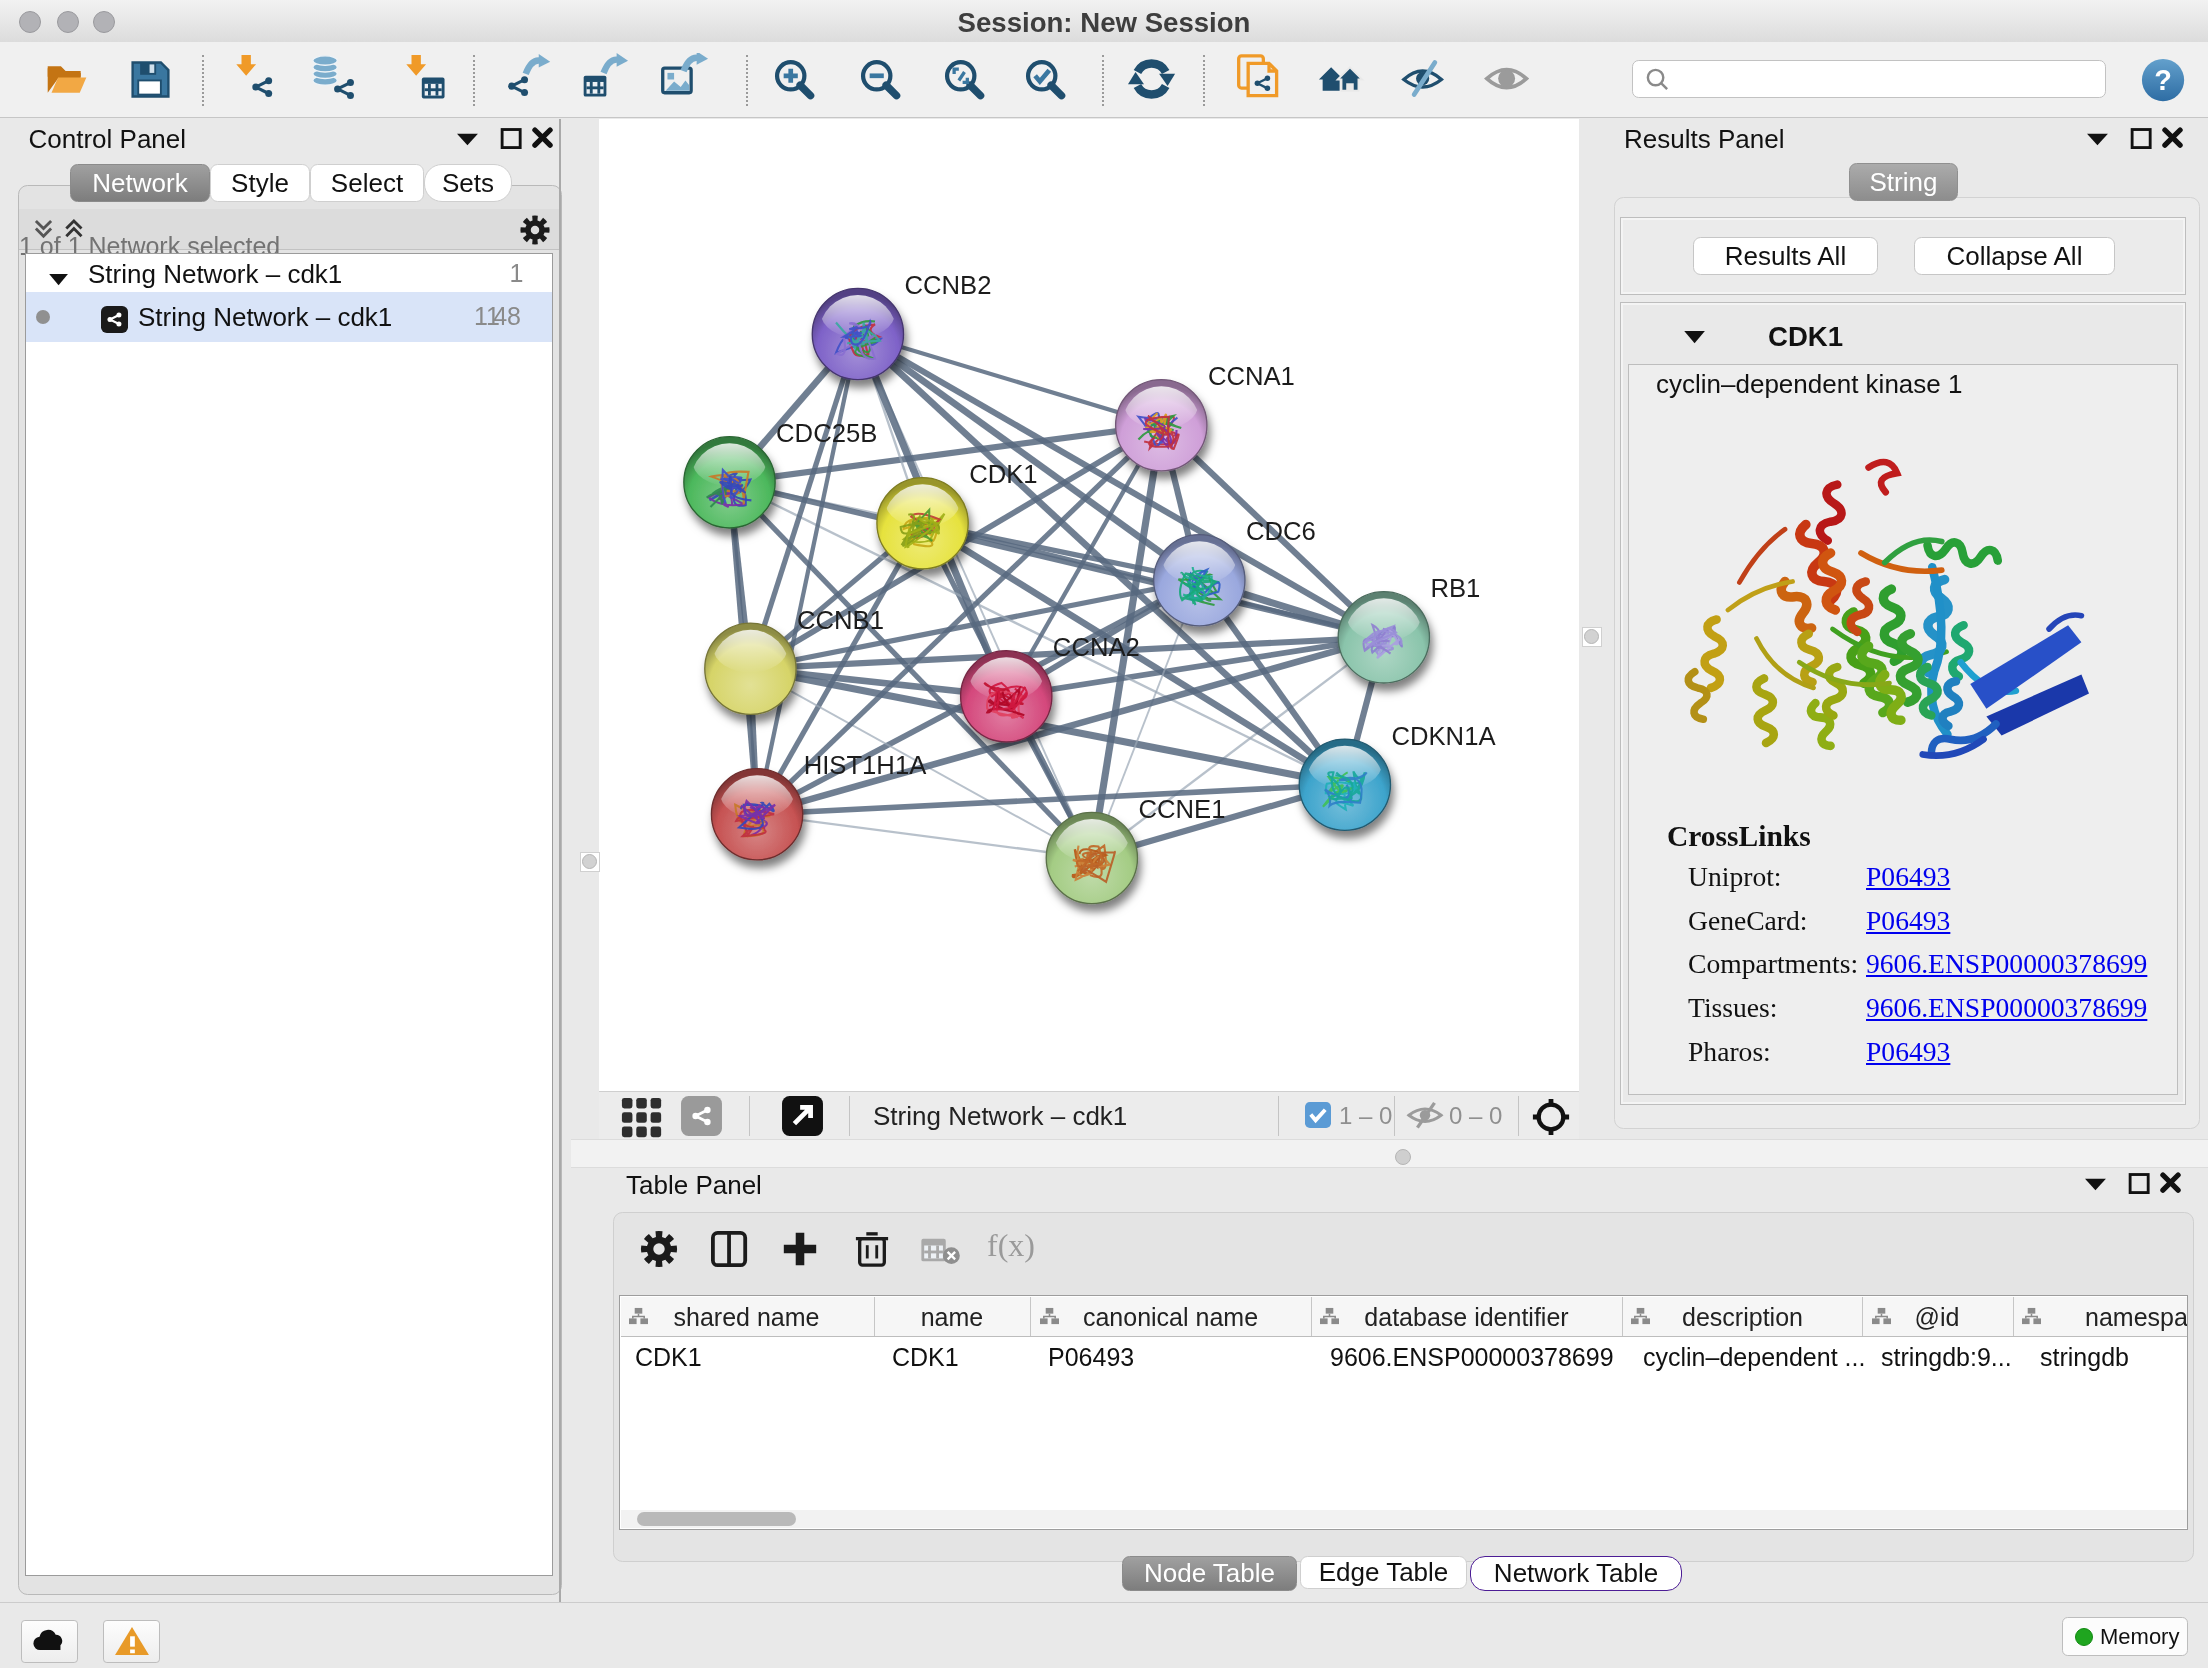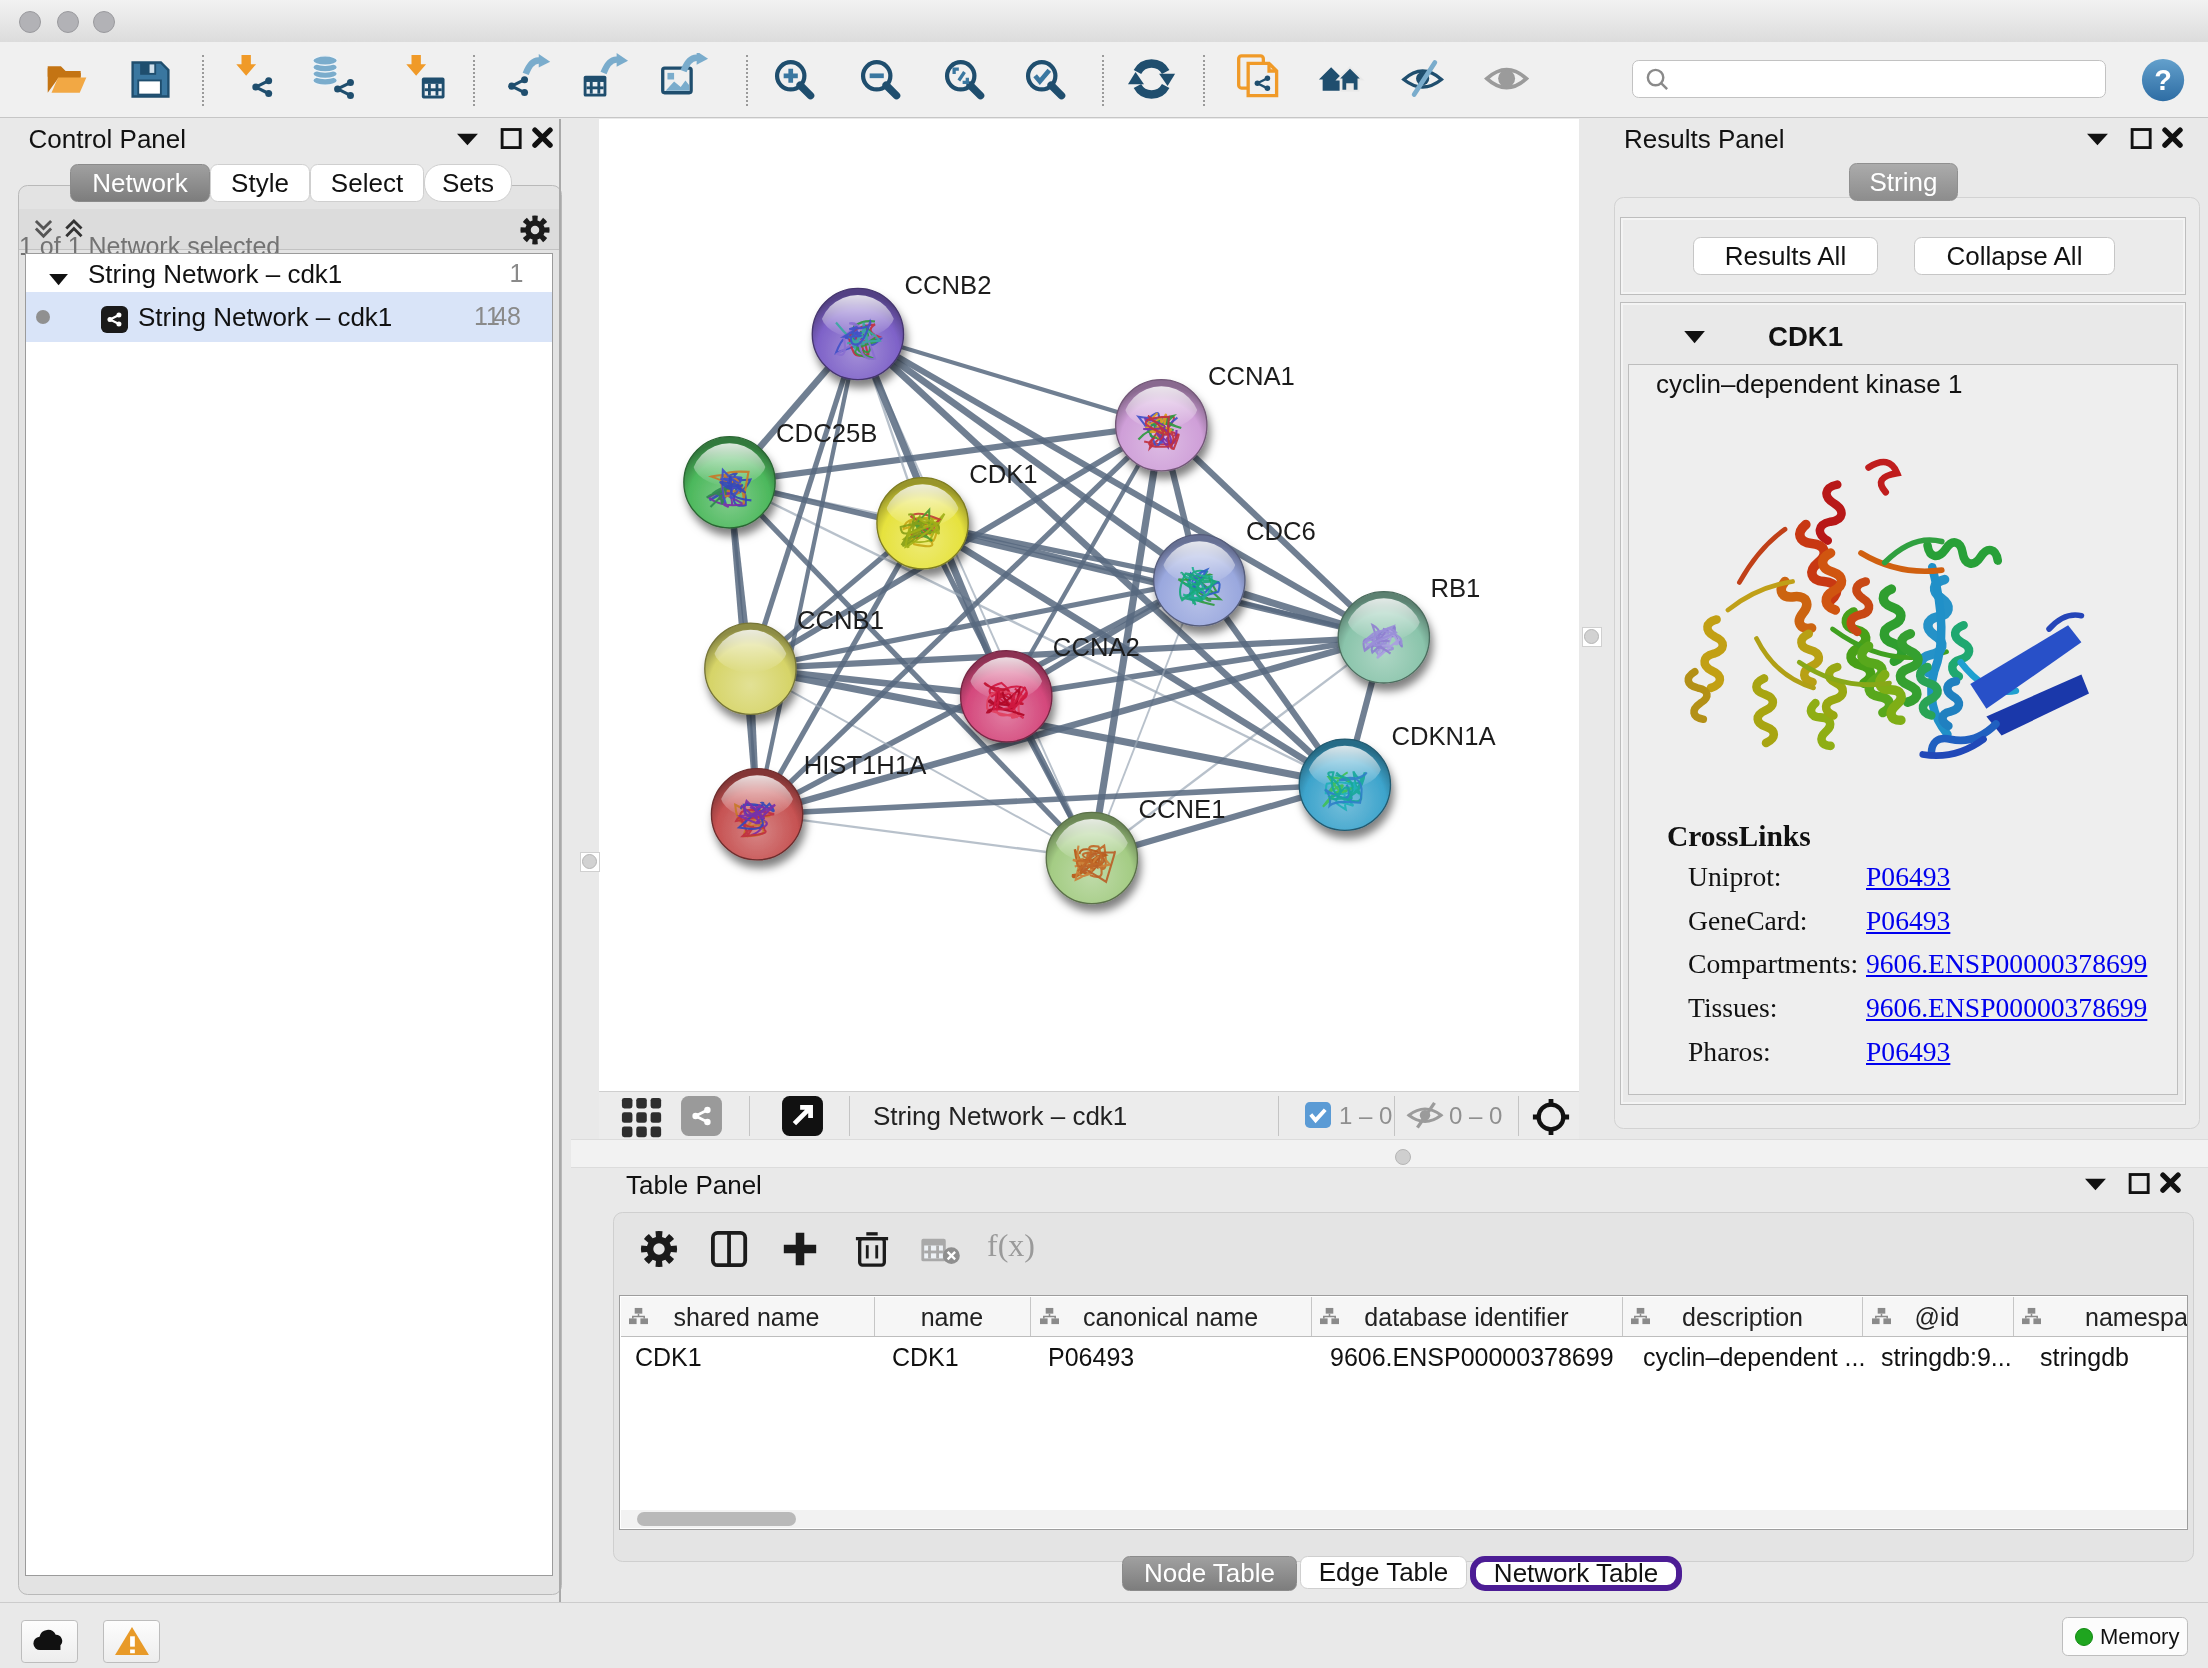--- a/index.html
+++ b/index.html
@@ -1,19 +1,20 @@
 <!DOCTYPE html>
 <html style="font-size:15px"><head><meta charset="utf-8"><style>
 *{margin:0;padding:0}
 body{width:2208px;height:1668px;background:#e9e9e9;font-family:"Liberation Sans",sans-serif;position:relative;overflow:hidden}
 </style></head><body>
 <div style="position:absolute;left:0;top:0;width:2208px;height:42px;background:linear-gradient(#f2f2f2,#dcdcdc);border-bottom:1px solid #bdbdbd">
     <div style="position:absolute;left:19px;top:10.5px;width:20px;height:20px;border-radius:50%;background:#b2b2b6;border:1px solid #9a9a9e"></div>
     <div style="position:absolute;left:57px;top:10.5px;width:20px;height:20px;border-radius:50%;background:#b2b2b6;border:1px solid #9a9a9e"></div>
     <div style="position:absolute;left:93px;top:10.5px;width:20px;height:20px;border-radius:50%;background:#b2b2b6;border:1px solid #9a9a9e"></div>
+    <div style="position:absolute;left:0;top:6.7px;width:2208px;text-align:center;font-size:27.6px;font-weight:bold;color:#3e3e3e">Session: New Session</div>
   </div>
 <div style="position:absolute;left:0;top:42px;width:2208px;height:75px;background:#f0f0f0;border-bottom:1.9px solid #c6c6c6"></div>
 <svg style="position:absolute;left:43px;top:55px" width="49" height="49" viewBox="0 0 52 52">
     <path d="M5,12 h14 l5,5 h16 v6 h-35 z" fill="#c47413"></path>
     <path d="M5,40 V14 h13 l5,5 h17 v6 h-24 z" fill="#c47413"></path>
     <path d="M9,40 L16,24 H46 L39,40 z" fill="#f2a844"></path>
   </svg>
 <svg style="position:absolute;left:126px;top:55px" width="49" height="49" viewBox="0 0 52 52">
     <path d="M7,8 h30 l8,8 v28 h-38 z" fill="#3a77a0" stroke="#1f4e6e" stroke-width="2.5"></path>
     <rect x="15" y="8" width="17" height="13" fill="#1f4e6e"></rect>
@@ -691,21 +692,21 @@
 <div style="position:absolute;left:892px;top:1343px;font-size:25px;color:#111">CDK1</div>
 <div style="position:absolute;left:1048px;top:1343px;font-size:25px;color:#111">P06493</div>
 <div style="position:absolute;left:1330px;top:1343px;font-size:25px;color:#111">9606.ENSP00000378699</div>
 <div style="position:absolute;left:1643px;top:1343px;font-size:25px;color:#111">cyclin–dependent ...</div>
 <div style="position:absolute;left:1881px;top:1343px;font-size:25px;color:#111">stringdb:9...</div>
 <div style="position:absolute;left:2040px;top:1343px;font-size:25px;color:#111">stringdb</div>
 <div style="position:absolute;left:621px;top:1510px;width:1566px;height:18px;background:#f2f2f2"></div>
 <div style="position:absolute;left:637px;top:1512px;width:159px;height:14.3px;background:#b9b9b9;border-radius:7.6px"></div>
 <div style="position:absolute;left:1122px;top:1556px;width:175px;height:35px;background:linear-gradient(#a0a0a0,#7d7d7d);border:1px solid #8b8b8b;border-radius:7.6px;color:#fff;font-size:26px;display:flex;align-items:center;justify-content:center;box-sizing:border-box">Node Table</div>
 <div style="position:absolute;left:1300px;top:1556px;width:167px;height:33px;background:#fff;border:1px solid #cfcfcf;border-radius:7.6px;color:#111;font-size:26px;display:flex;align-items:center;justify-content:center;box-sizing:border-box">Edge Table</div>
-<div style="position:absolute;left:1470px;top:1556px;width:212px;height:35px;background:#fff;border:6px solid #4c1d95;border-radius:15px;color:#111;font-size:26px;display:flex;align-items:center;justify-content:center;box-sizing:border-box">Network Table</div>
+<div style="position:absolute;left:1470px;top:1556px;width:212px;height:35px;background:#fff;border:1px solid #4c1d95;border-radius:15px;color:#111;font-size:26px;display:flex;align-items:center;justify-content:center;box-sizing:border-box">Network Table</div>
 <div style="position:absolute;left:0;top:1602px;width:2208px;height:1px;background:#cccccc"></div>
 <div style="position:absolute;left:21px;top:1620px;width:57px;height:43px;background:linear-gradient(#fdfdfd,#ededed);border:1.9px solid #bdbdbd;border-radius:3.8px;box-sizing:border-box"></div>
 <svg style="position:absolute;left:31px;top:1629px" width="38" height="25" viewBox="0 0 40 26">
     <path d="M10,22 a7,7 0 0 1 -1,-14 a9,9 0 0 1 17,-2 a6.5,6.5 0 0 1 5,11 l0,5 z" fill="#111"></path>
   </svg>
 <div style="position:absolute;left:103px;top:1620px;width:57px;height:43px;background:linear-gradient(#fdfdfd,#ededed);border:1.9px solid #bdbdbd;border-radius:3.8px;box-sizing:border-box"></div>
 <svg style="position:absolute;left:113px;top:1625px" width="38" height="32" viewBox="0 0 40 34">
     <path d="M20,2 L38,32 H2 z" fill="#e89a28"></path>
     <rect x="18" y="12" width="5" height="11" fill="#fff"></rect>
     <rect x="18" y="26" width="5" height="4" fill="#fff"></rect>

